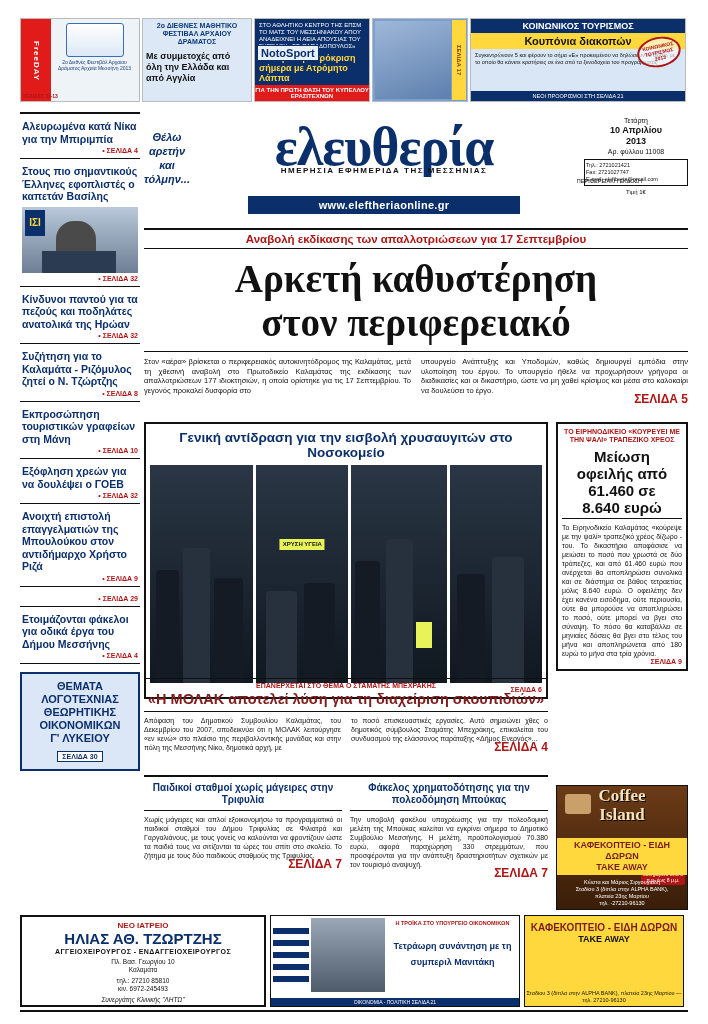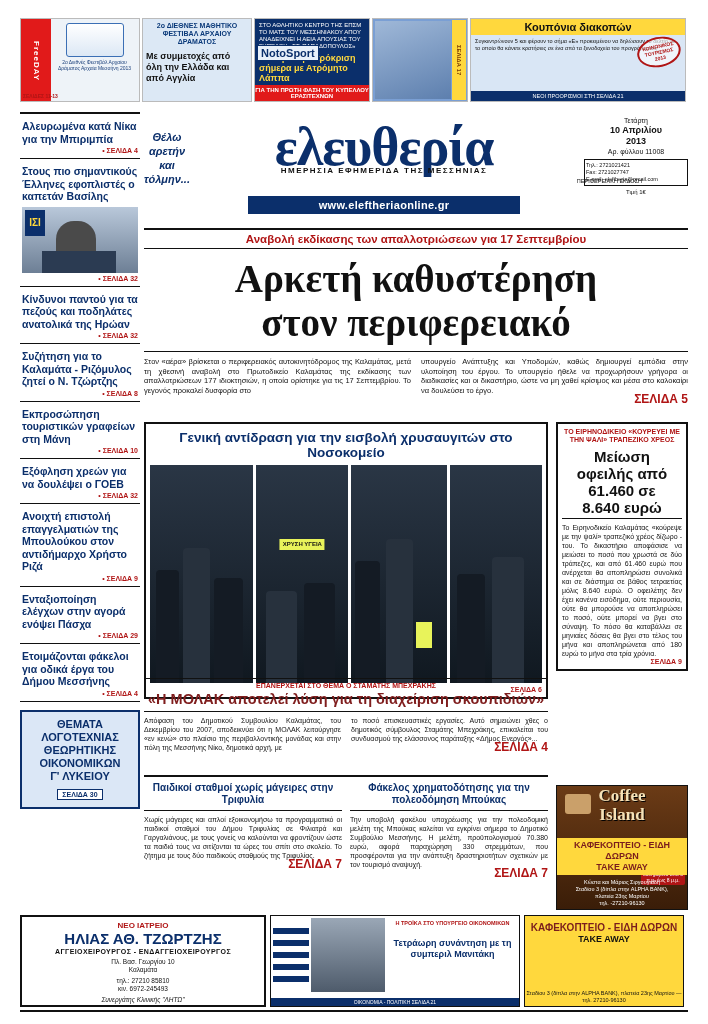--- a/index.html
+++ b/index.html
@@ -158,21 +158,21 @@
   .doctor .l3 { font-size:7px; font-weight:bold; letter-spacing:.4px;}
   .doctor .l4 { font-size:6.5px; margin-top:3px; line-height:8px;}
   .doctor .l5 { font-size:6.5px; margin-top:3px; font-style:italic;}
 
   .bnews { width:250px; border:1px solid #111; position:relative; overflow:hidden; background:#fff;}
   .bnews .flag { position:absolute; left:2px; top:12px; width:36px; height:54px; background:#0b2f6b;}
   .bnews .flag i { position:absolute; left:0; width:36px; height:6px; background:#fff; display:block;}
   .bnews .flaglabel { position:absolute; left:2px; bottom:0; width:36px; font-size:5px; text-align:center; color:#111;}
   .bnews .ph { position:absolute; left:40px; top:2px; width:74px; bottom:14px; background:linear-gradient(#9aa7b6,#4e5b6b);}
   .bnews .hd { position:absolute; left:118px; top:4px; right:3px; font-size:5.5px; color:#b01515; font-weight:bold; text-align:center; line-height:6.5px;}
-  .bnews .tx { position:absolute; left:118px; top:22px; right:3px; font-size:9px; font-weight:bold; text-align:center; line-height:11px; color:#0b2f6b;}
+  .bnews .tx { position:absolute; left:118px; top:22px; right:3px; font-size:9px; font-weight:bold; text-align:center; line-height:16px; color:#0b2f6b;}
   .bnews .foot { position:absolute; left:0; bottom:0; width:100%; background:#0b2f6b; color:#fff; font-size:5px; text-align:center; padding:1px 0;}
 
   .cafead { width:160px; border:1px solid #111; background:#ffd83d; position:relative; overflow:hidden; text-align:center;}
   .cafead .t { font-size:10px; font-weight:bold; color:#7a1d1d; margin-top:6px; line-height:12px;}
   .cafead .t2 { font-size:9px; font-weight:bold; color:#111; }
   .cafead .b { position:absolute; bottom:2px; left:0; width:100%; font-size:5.5px; line-height:7px; color:#111;}
 
   .botline { position:absolute; left:20px; top:1010px; width:668px; border-top:2px solid #111;}
 </style>
 </head>
@@ -202,20 +202,21 @@
       <div class="ts3-bar">ΓΙΑ ΤΗΝ ΠΡΩΤΗ ΦΑΣΗ ΤΟΥ ΚΥΠΕΛΛΟΥ ΕΡΑΣΙΤΕΧΝΩΝ</div>
       <div class="notosport">NotoSport</div>
     </div>
 
     <div class="ts-box ts4">
       <div class="ts4-photo"></div>
       <div class="ts4-tab">ΣΕΛΙΔΑ 17</div>
     </div>
 
     <div class="ts-box ts5">
+      <div class="ts5-hd">ΚΟΙΝΩΝΙΚΟΣ ΤΟΥΡΙΣΜΟΣ</div>
       <div class="ts5-yellow">Κουπόνια διακοπών</div>
       <div class="ts5-txt">Συγκεντρώνουν 5 και φέρουν το σήμα «Ε» προκειμένου να δηλώσουν το δελτίο με το οποίο θα κάνετε κρατήσεις σε ένα από τα ξενοδοχεία του προγράμματος</div>
       <div class="ts5-stamp">ΚΟΙΝΩΝΙΚΟΣ ΤΟΥΡΙΣΜΟΣ 2013</div>
       <div class="ts5-foot">ΝΕΟΙ ΠΡΟΟΡΙΣΜΟΙ ΣΤΗ ΣΕΛΙΔΑ 21</div>
     </div>
   </div>
 
   <div class="sidebar">
 
     <div class="sb-item">
@@ -247,21 +248,20 @@
     </div>
     <div class="sb-item">
       <div class="sb-text">Εξόφληση χρεών για να δουλέψει ο ΓΟΕΒ</div>
       <div class="sb-page">• ΣΕΛΙΔΑ 32</div>
     </div>
     <div class="sb-item">
       <div class="sb-text">Ανοιχτή επιστολή επαγγελματιών της Μπουλούκου στον αντιδήμαρχο Χρήστο Ριζά</div>
       <div class="sb-page">• ΣΕΛΙΔΑ 9</div>
     </div>
     <div class="sb-item">
-      <div class="sb-text">Ενταξιοποίηση ελέγχων στην αγορά ενόψει Πάσχα</div>
       <div class="sb-page">• ΣΕΛΙΔΑ 29</div>
     </div>
     <div class="sb-item">
       <div class="sb-text">Ετοιμάζονται φάκελοι για οδικά έργα του Δήμου Μεσσήνης</div>
       <div class="sb-page">• ΣΕΛΙΔΑ 4</div>
     </div>
 
     <div class="themes-box">
       <div class="t">ΘΕΜΑΤΑ</div>
       <div class="t">ΛΟΓΟΤΕΧΝΙΑΣ</div>

